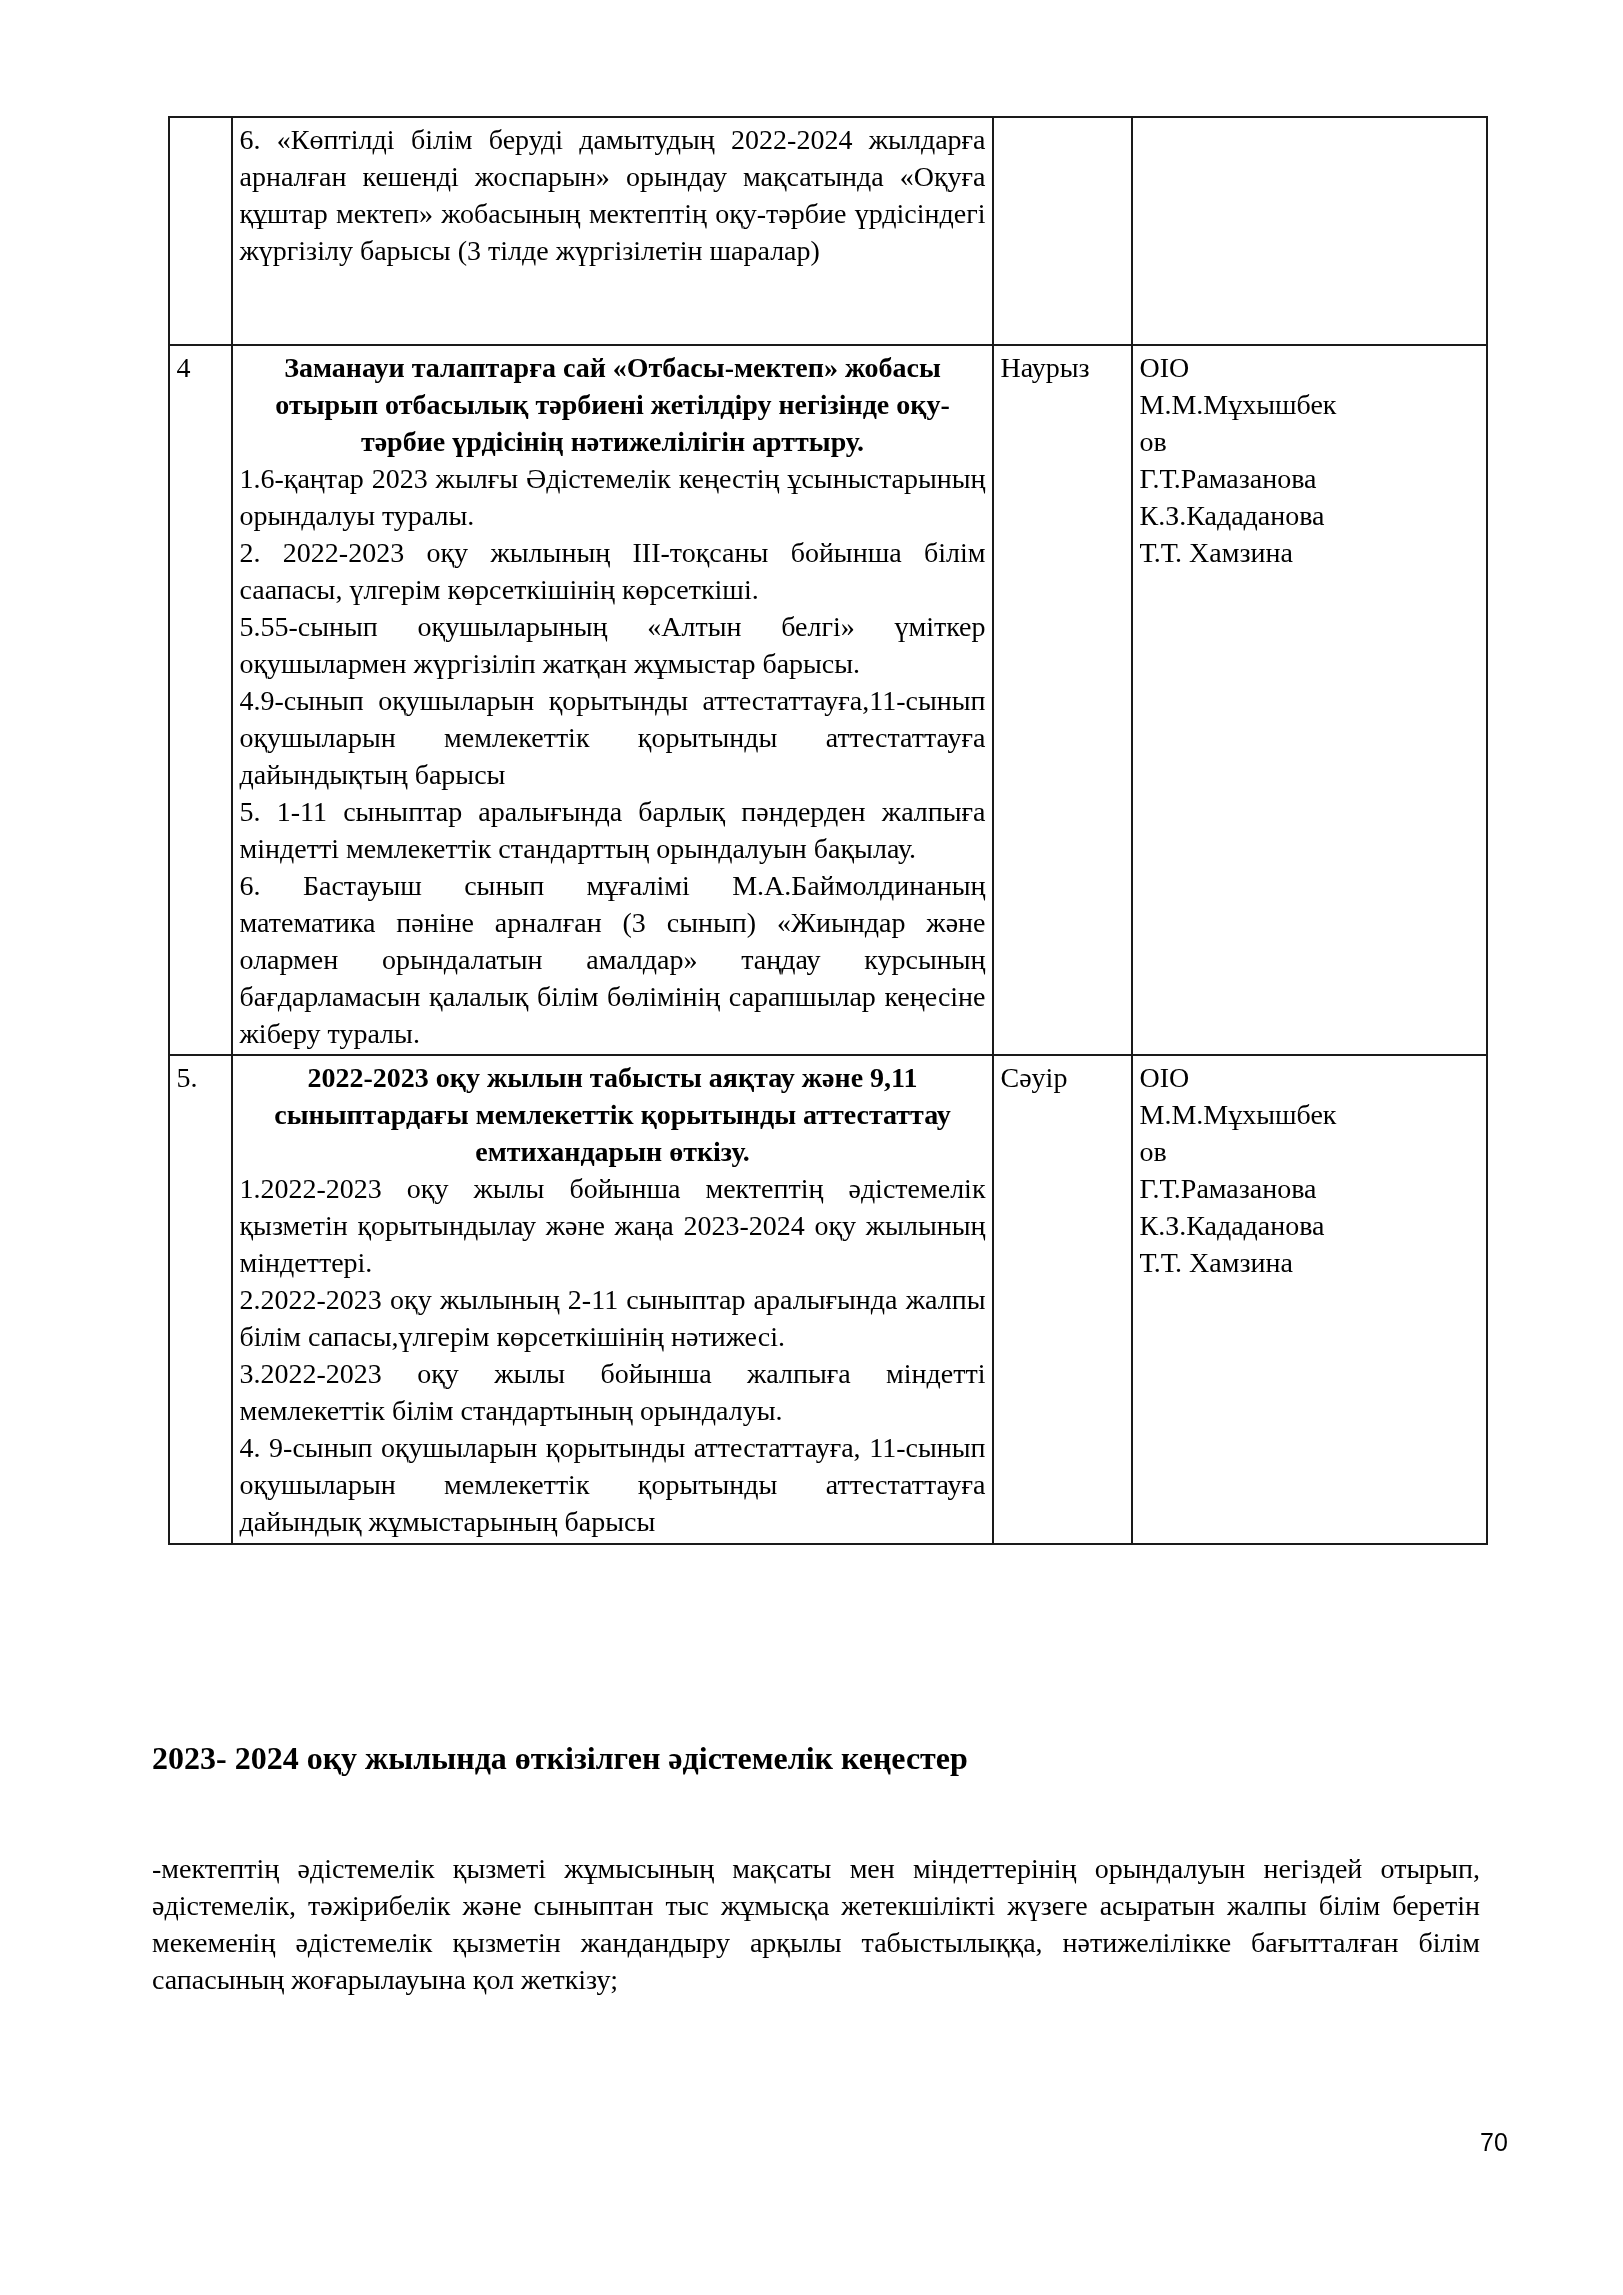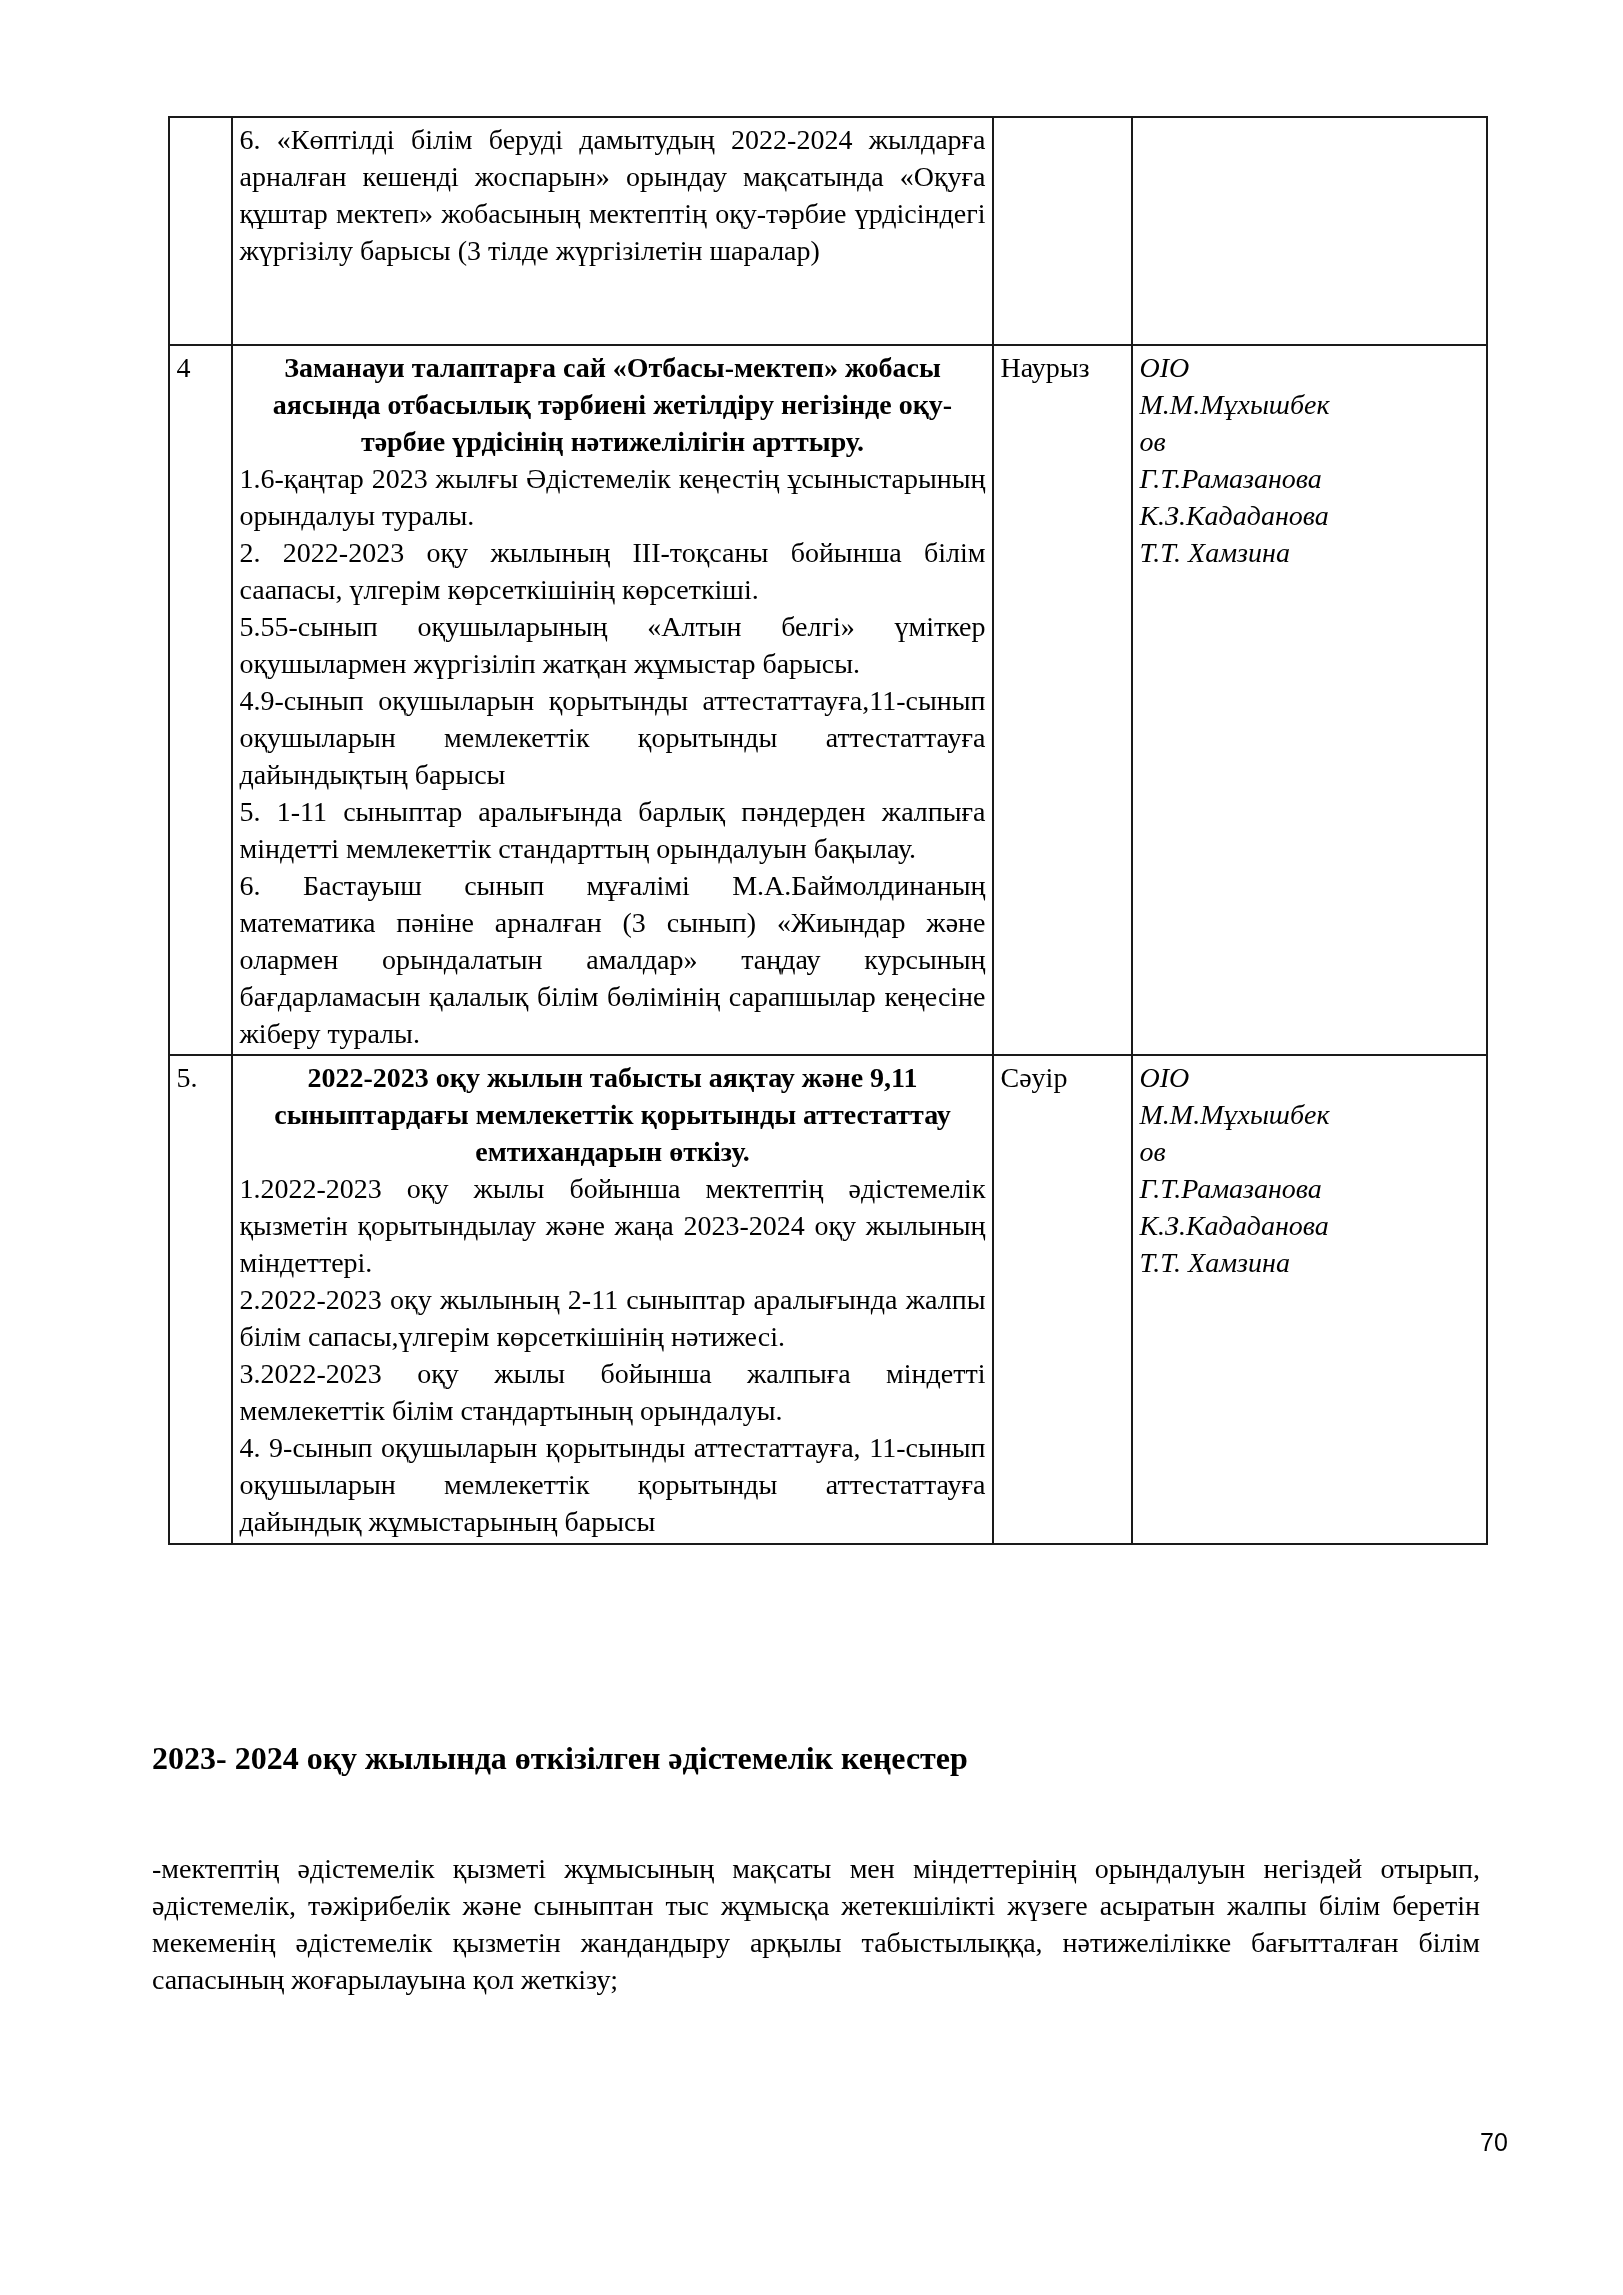--- a/index.html
+++ b/index.html
@@ -19,21 +19,21 @@
   }
   col.c-num { width: 63px; }
   col.c-topic { width: 761px; }
   col.c-date { width: 139px; }
   col.c-resp { width: 355px; }
 
   td.num { text-align: left; padding-left: 13px; }
   .topic-title { font-weight: bold; text-align: center; padding: 0 15.7px; }
   .topic-item { text-align: justify; text-align-last: left; }
   td.date { padding-left: 13px; }
-  td.resp { padding-left: 13px; font-style: italic; }
+  td.resp { padding-left: 13px; }
   .resp-line { display: block; white-space: nowrap; }
 
   tr.r-first td { height: 221px; }
   tr.r-4 td { height: auto; }
 
   .section-heading {
     position: absolute; left: 152px; top: 1740px;
     font-size: 32px; font-weight: bold; line-height: 37px;
   }
   .subheading {
@@ -71,21 +71,21 @@
         <td>
           <div class="topic-item">6. «Көптілді білім беруді дамытудың 2022-2024 жылдарға арналған кешенді жоспарын» орындау мақсатында «Оқуға құштар мектеп» жобасының мектептің оқу-тәрбие үрдісіндегі жүргізілу барысы (3 тілде жүргізілетін шаралар)</div>
         </td>
         <td class="date"></td>
         <td class="resp"></td>
       </tr>
 
       <tr class="r-4">
         <td class="num">4</td>
         <td>
-          <div class="topic-title">Заманауи талаптарға сай «Отбасы-мектеп» жобасы аясында отбасылық тәрбиені жетілдіру негізінде оқу-тәрбие үрдісінің нәтижелілігін арттыру.</div>
+          <div class="topic-title">Заманауи талаптарға сай «Отбасы-мектеп» жобасы отырып отбасылық тәрбиені жетілдіру негізінде оқу-тәрбие үрдісінің нәтижелілігін арттыру.</div>
           <div class="topic-item">1.6-қаңтар 2023 жылғы Әдістемелік кеңестің ұсыныстарының орындалуы туралы.</div>
           <div class="topic-item">2. 2022-2023 оқу жылының ІІІ-тоқсаны бойынша білім саапасы, үлгерім көрсеткішінің көрсеткіші.</div>
           <div class="topic-item">5.55-сынып оқушыларының «Алтын белгі» үміткер оқушылармен жүргізіліп жатқан жұмыстар барысы.</div>
           <div class="topic-item">4.9-сынып оқушыларын қорытынды аттестаттауға,11-сынып оқушыларын мемлекеттік қорытынды аттестаттауға дайындықтың барысы</div>
           <div class="topic-item">5. 1-11 сыныптар аралығында барлық пәндерден жалпыға міндетті мемлекеттік стандарттың орындалуын бақылау.</div>
           <div class="topic-item">6. Бастауыш сынып мұғалімі М.А.Баймолдинаның математика пәніне арналған (3 сынып) «Жиындар және олармен орындалатын амалдар» таңдау курсының бағдарламасын қалалық білім бөлімінің сарапшылар кеңесіне жіберу туралы.</div>
         </td>
         <td class="date">Наурыз</td>
         <td class="resp">
           <span class="resp-line">ОІО</span>

